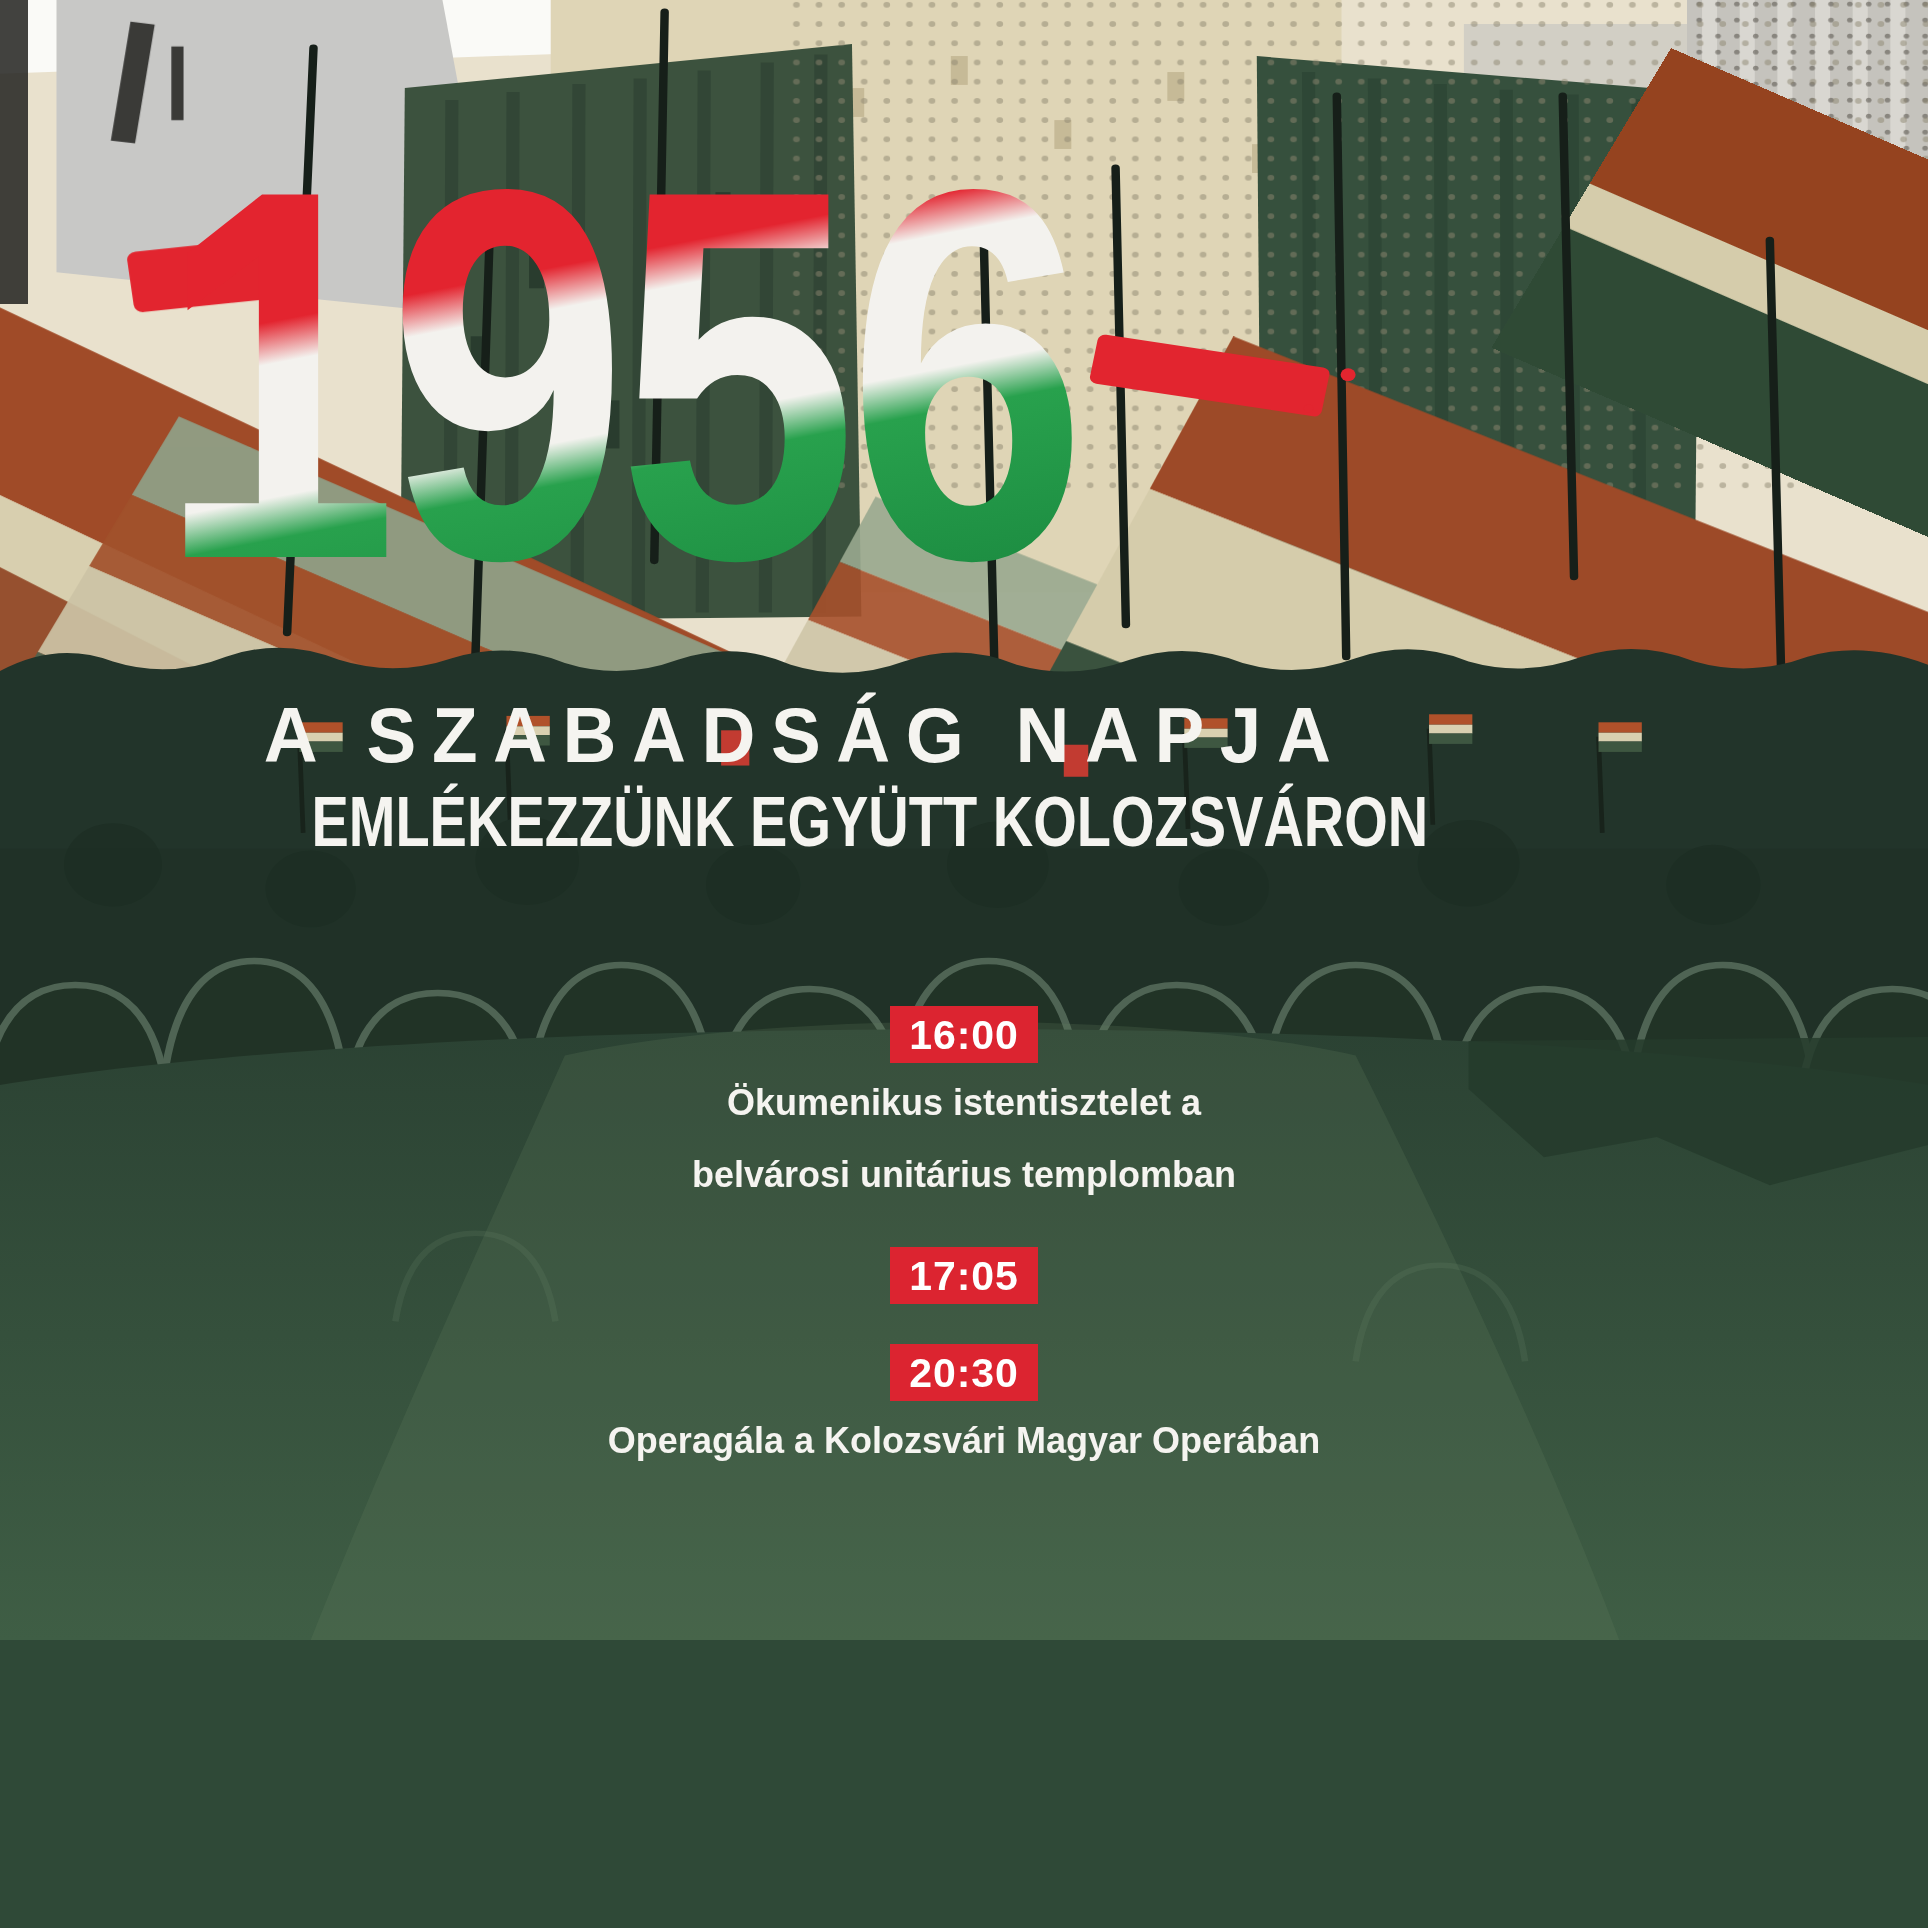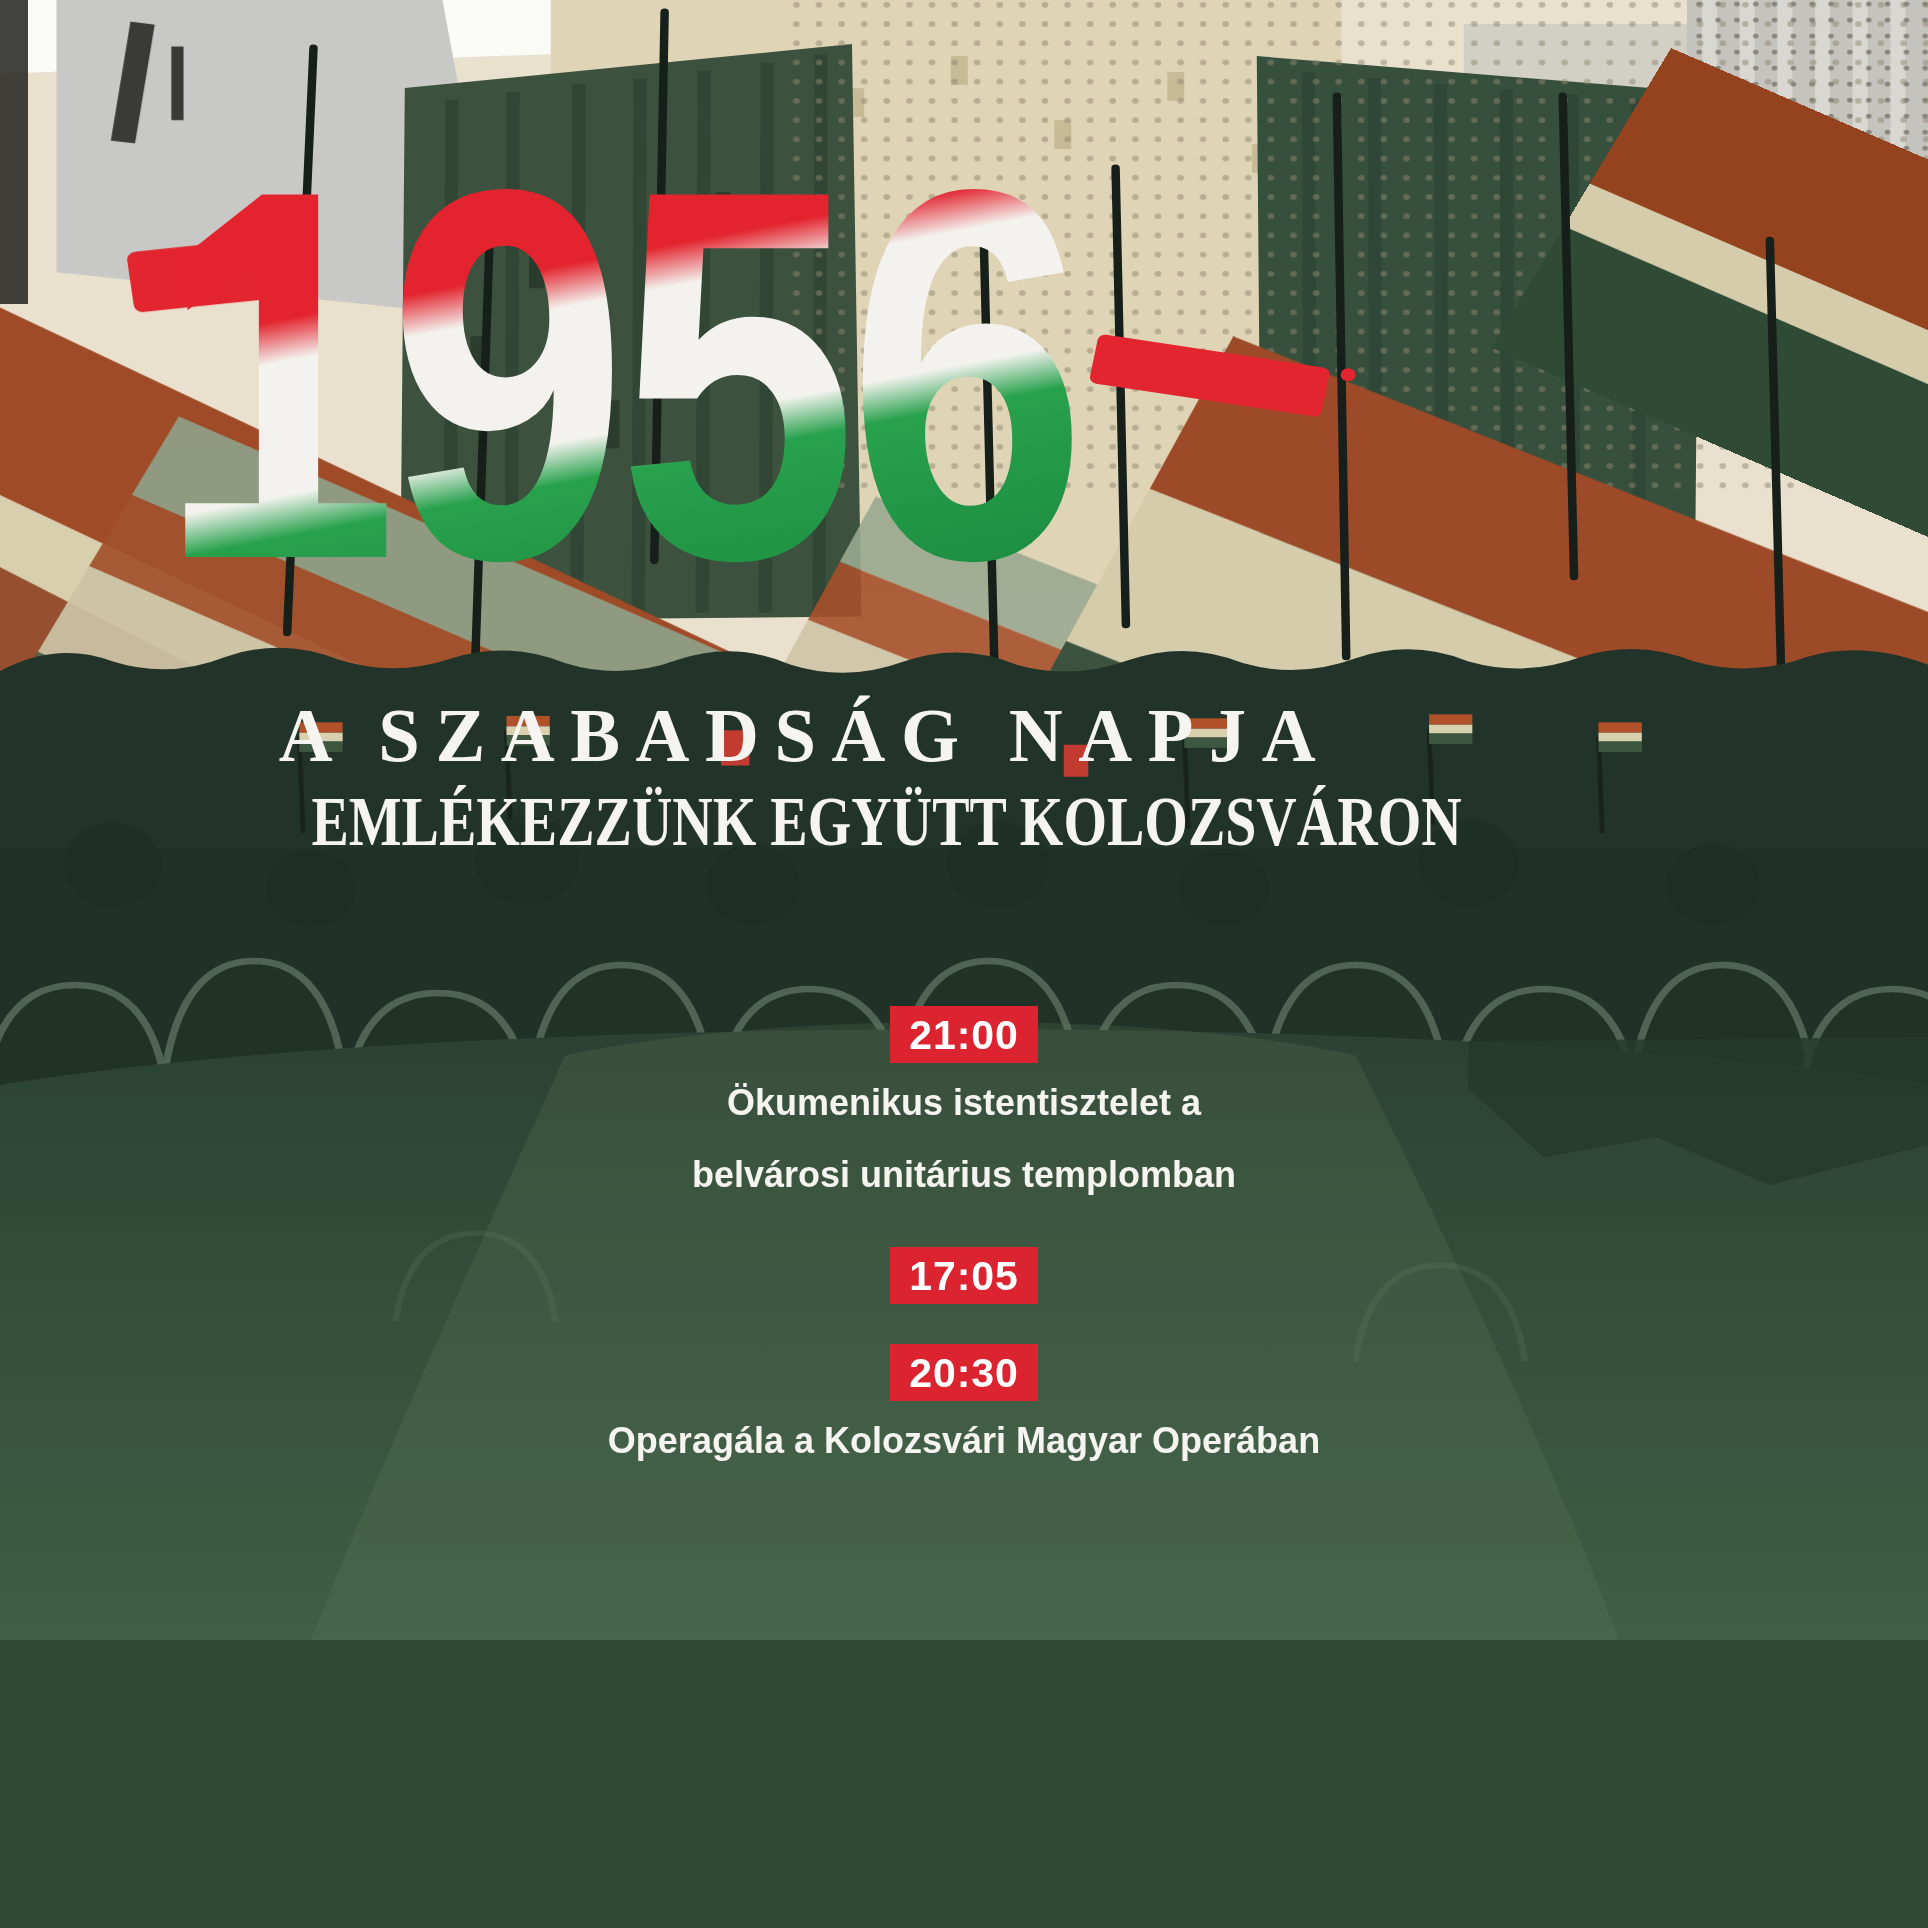--- a/index.html
+++ b/index.html
@@ -29,21 +29,21 @@
       var(--y-red) 0%, var(--y-red) 33%,
       var(--y-white) 39%, var(--y-white) 58%,
       var(--y-green-light) 64%, var(--y-green) 92%);
     -webkit-background-clip:text;background-clip:text;
     color:transparent;
     text-shadow:none;
   }
 
   .titles{
     position:absolute;left:188px;top:697px;width:1234px;
-    text-align:center;color:var(--text-white);font-family:Liberation Serif, serif;
+    text-align:center;color:var(--text-white);
   }
   .title{
     font-weight:bold;font-size:77px;line-height:1;
     letter-spacing:16px;white-space:nowrap;
     transform:scaleX(0.97);transform-origin:center;
   }
   .subtitle{
     margin-top:13px;font-weight:bold;font-size:70px;line-height:1;
     letter-spacing:0px;white-space:nowrap;
     transform:scaleX(0.80);transform-origin:center;
@@ -273,21 +273,21 @@
 
   <h1 class="year">1956</h1>
 
   <div class="titles">
     <div class="title">A SZABADSÁG NAPJA</div>
     <div class="subtitle">EMLÉKEZZÜNK EGYÜTT KOLOZSVÁRON</div>
   </div>
 
   <div class="schedule">
     <section class="item">
-      <span class="badge">21:00</span>
+      <span class="badge">16:00</span>
       <p class="line">Ökumenikus istentisztelet a</p>
       <p class="line">belvárosi unitárius templomban</p>
     </section>
     <section class="item">
       <span class="badge">17:05</span>
     </section>
     <section class="item">
       <span class="badge">20:30</span>
       <p class="line">Operagála a Kolozsvári Magyar Operában</p>
     </section>

